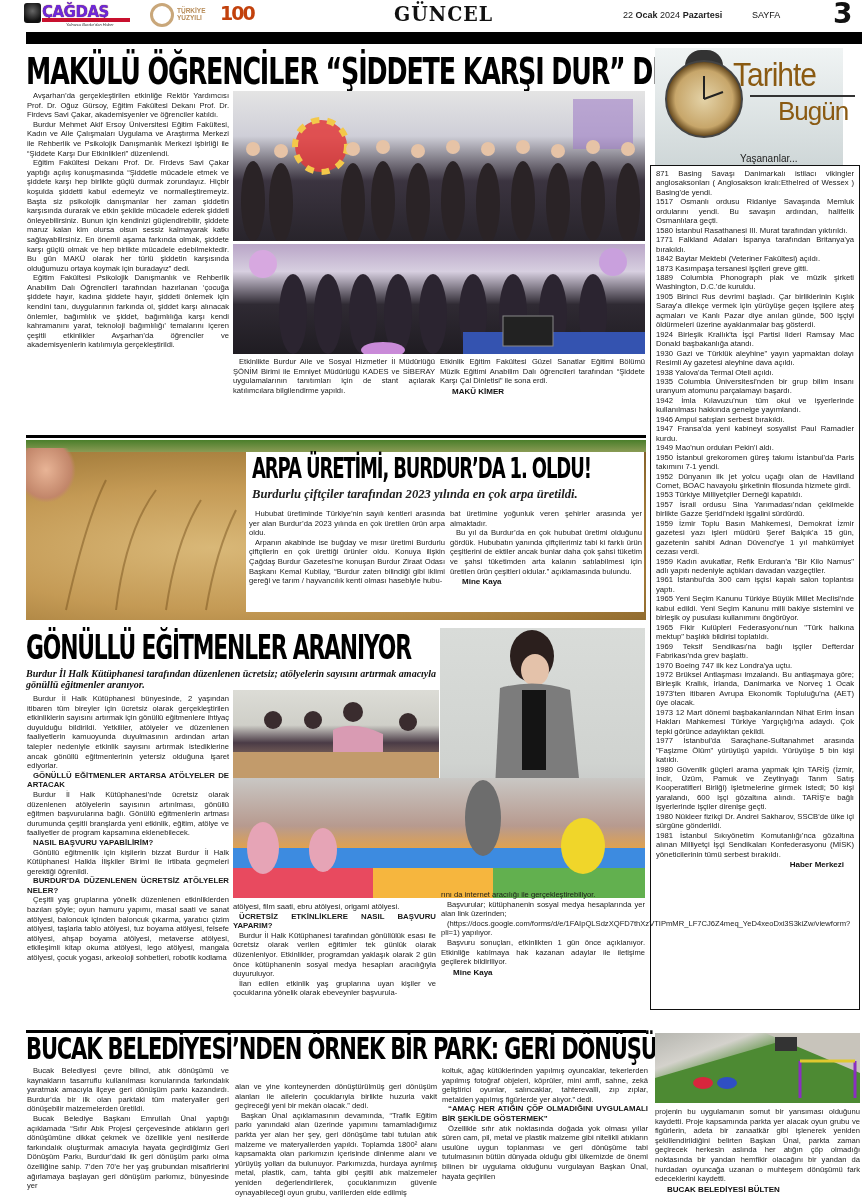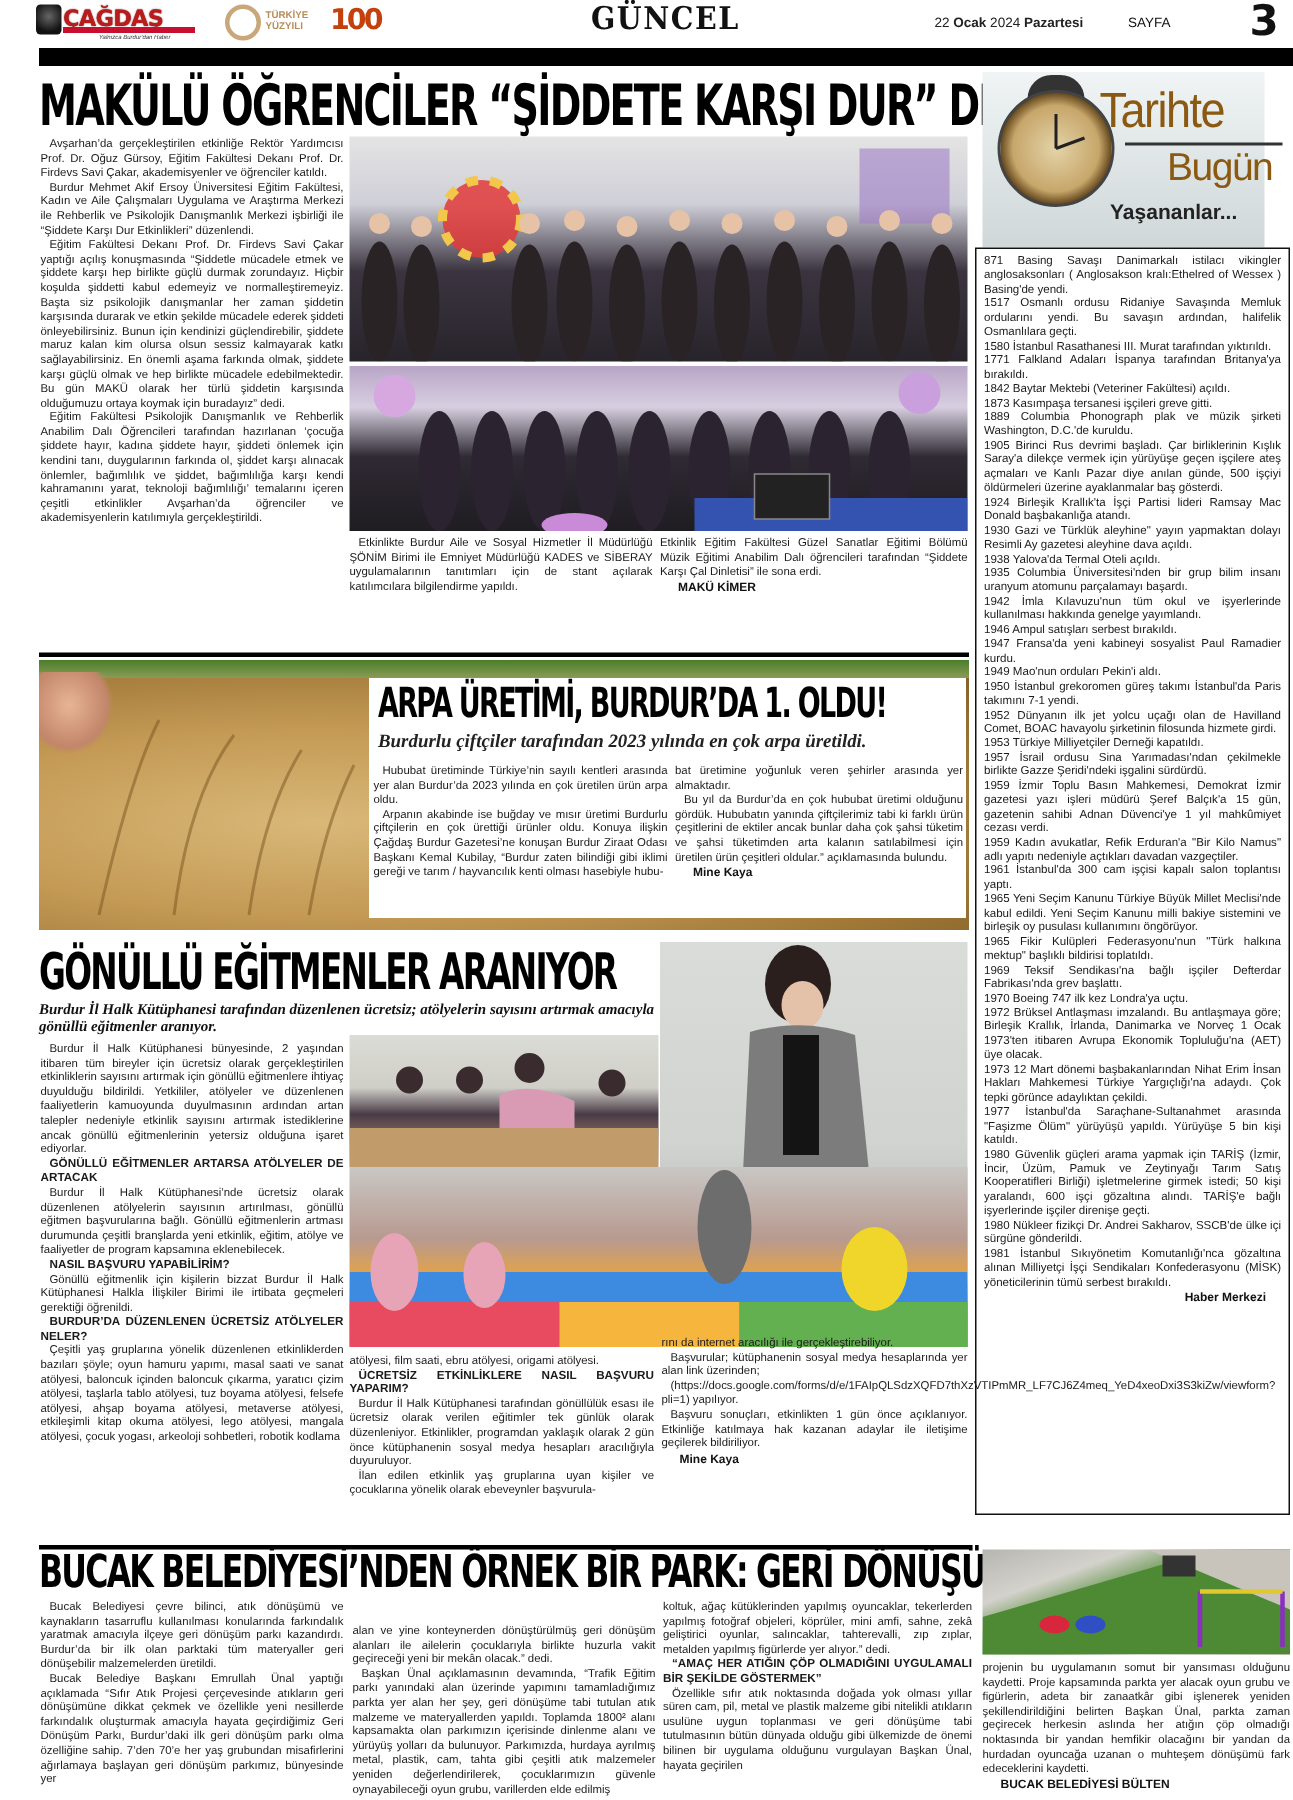--- a/index.html
+++ b/index.html
@@ -6,21 +6,21 @@
 html,body{width:862px;height:1200px;background:#fff;overflow:hidden}
 body{position:relative;font-family:"Liberation Sans",sans-serif;color:#111}
 .abs{position:absolute}
 .p{font-size:7.6px;line-height:9.6px;text-align:justify;hyphens:manual;text-indent:6px;color:#1a1a1a}
 .sub{font-size:7.8px;line-height:9.6px;font-weight:bold;text-transform:none;text-indent:6px}
 .sig{font-size:8px;font-weight:bold;text-indent:12px;line-height:11px}
 .hl{font-family:"DejaVu Sans",sans-serif;font-weight:bold;letter-spacing:-1.5px;transform-origin:left top;white-space:nowrap;color:#000}
 .rule{background:#000;position:absolute}
 .photo{position:absolute;overflow:hidden}
 #logo-box{left:24px;top:3px;width:110px;height:22px;}
-#logo-text{position:absolute;left:18px;top:0;font-family:"DejaVu Sans",sans-serif;font-weight:bold;font-size:15px;color:#b91c1c;letter-spacing:-0.5px;text-shadow:0 0 1px #600}
+#logo-text{position:absolute;left:18px;top:0;font-family:"DejaVu Sans",sans-serif;font-weight:bold;font-size:15px;color:#6d28d9;letter-spacing:-0.5px;text-shadow:0 0 1px #600}
 #logo-strip{position:absolute;left:18px;top:15px;width:88px;height:4px;background:#c8102e}
 #logo-tag{position:absolute;left:42px;top:19px;font-size:4px;font-style:italic;color:#333}
 #logo-face{position:absolute;left:0;top:0;width:17px;height:20px;background:radial-gradient(circle at 50% 40%,#666,#111 70%);border-radius:3px}
 #ty-logo{left:150px;top:3px;width:62px;height:24px}
 #ty-circle{position:absolute;left:0;top:0;width:24px;height:24px;border-radius:50%;border:3px solid #c9a77a;background:#fff}
 #ty-text{position:absolute;left:27px;top:4px;font-size:6.5px;font-weight:bold;line-height:7px;color:#b88d5a}
 #hundred{left:220px;top:2px;font-family:"DejaVu Sans",sans-serif;font-weight:bold;font-size:19px;color:#c2410c;letter-spacing:-2px}
 #section-title{left:394px;top:2px;font-family:"DejaVu Serif",serif;font-weight:bold;font-size:19px;letter-spacing:1px;transform:scaleY(1.1)}
 #date{left:623px;top:10px;font-size:9px;color:#222;font-family:"Liberation Sans Narrow","Liberation Sans",sans-serif}
 #date b{font-weight:bold}
@@ -37,21 +37,21 @@
 #a1-capB{left:440px;top:357px;width:205px}
 #a1-rule{left:26px;top:435px;width:620px;height:3px}
 
 
 #tb-box{left:655px;top:48px;width:188px;height:117px;background:linear-gradient(180deg,#f0f4f4,#cfd7d8);}
 #tb-clock{position:absolute;left:10px;top:12px;width:78px;height:78px;border-radius:50%;background:radial-gradient(circle,#e4d3a8 0%,#c7a66a 55%,#6b4e22 70%,#2a2a2a 80%);border:2px solid #444}
 #tb-bell{position:absolute;left:30px;top:2px;width:38px;height:16px;border-radius:20px 20px 0 0;background:#333}
 #tb-t1{position:absolute;left:78px;top:10px;font-size:30px;color:#8a5a12;font-family:"Liberation Sans",sans-serif;letter-spacing:-1px;transform:scaleY(1.1)}
 #tb-line{position:absolute;left:95px;top:47px;width:105px;height:2px;background:#333}
 #tb-t2{position:absolute;left:123px;top:48px;font-size:26px;color:#8a5a12;letter-spacing:-1px}
-#tb-t3{position:absolute;left:85px;top:85px;font-size:14px;font-weight:bold;color:#222}
+#tb-t3{position:absolute;left:85px;top:105px;font-size:10px;font-weight:normal;color:#222}
 #tb-body{left:650px;top:165px;width:210px;height:845px;border:1.5px solid #111;padding:3px 5px;background:#fff}
 #tb-body .p{text-indent:0;font-size:7.7px;line-height:9.45px}
 
 
 #a2-bg{left:26px;top:440px;width:620px;height:180px;background:radial-gradient(ellipse at 30% 60%,#d9b878 0%,#c49a55 40%,#9d7636 75%,#7e5c27 100%)}
 #a2-green{left:26px;top:440px;width:620px;height:12px;background:linear-gradient(180deg,#4a7e2b,#8a9b55)}
 #a2-hand{left:26px;top:448px;width:50px;height:55px;background:radial-gradient(ellipse at 40% 40%,#e8b496,#c2866a 60%,transparent 70%)}
 #a2-panel{left:246px;top:452px;width:398px;height:160px;background:#fff}
 #a2-title{left:252px;top:453px;font-size:24px;transform:scale(0.75,1.15)}
 #a2-sub{left:252px;top:487px;font-family:"Liberation Serif",serif;font-style:italic;font-weight:bold;font-size:12.6px;color:#222}

